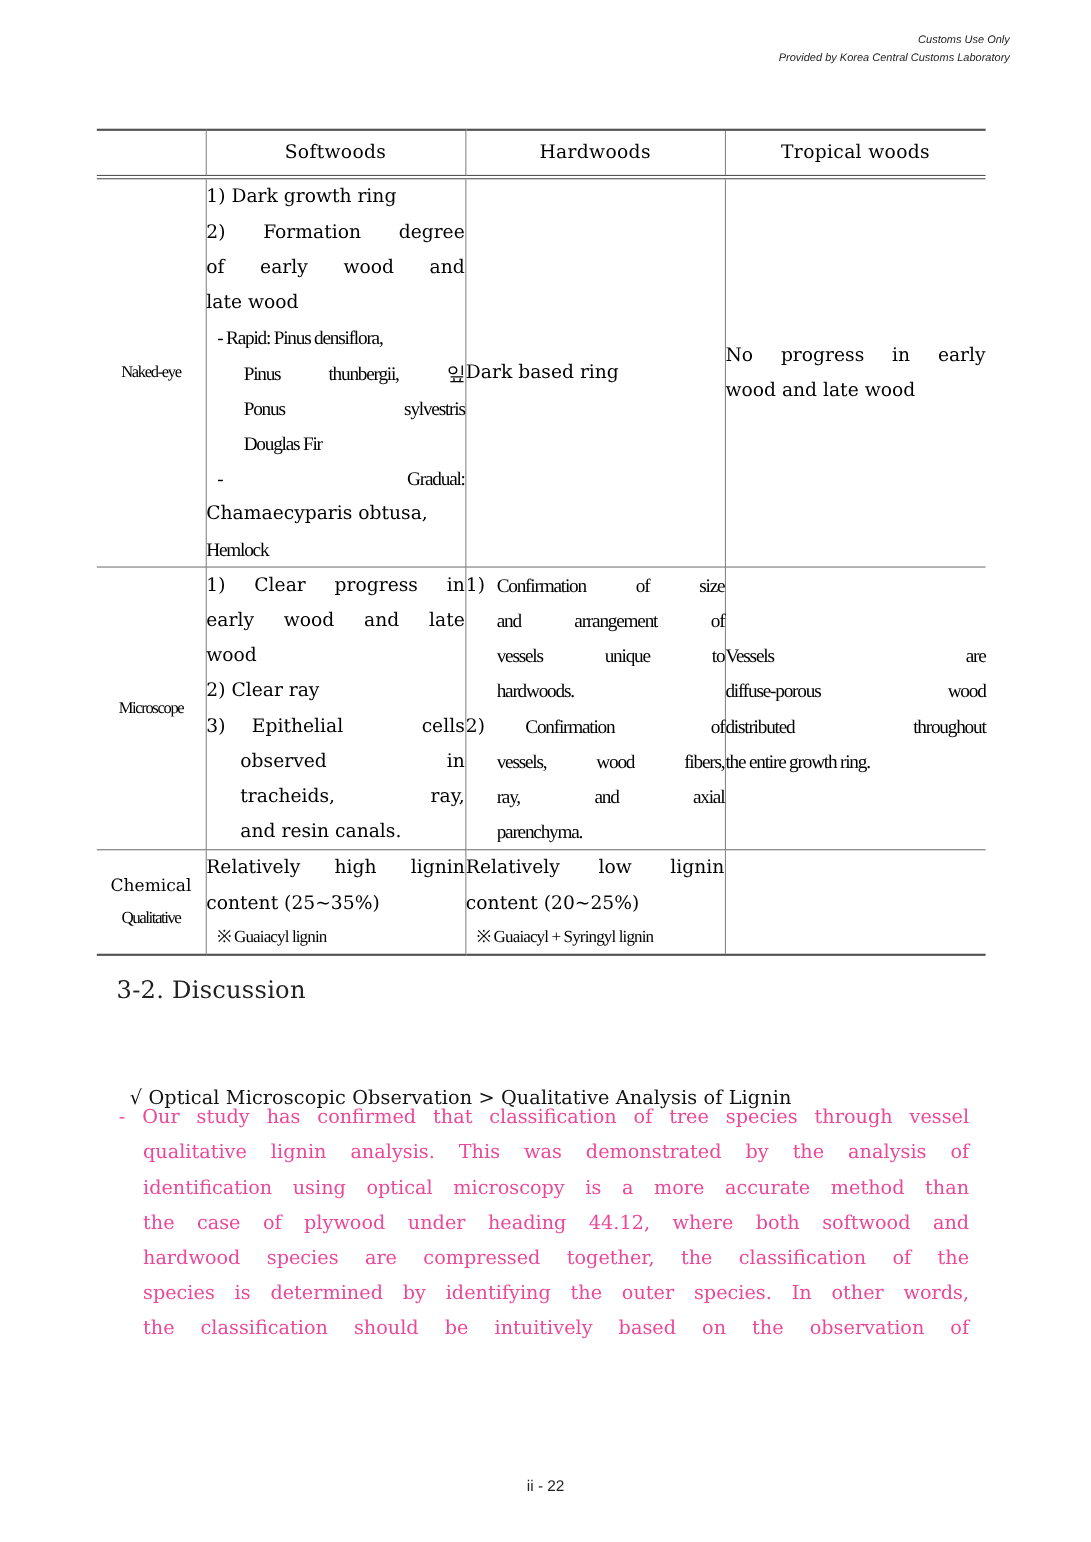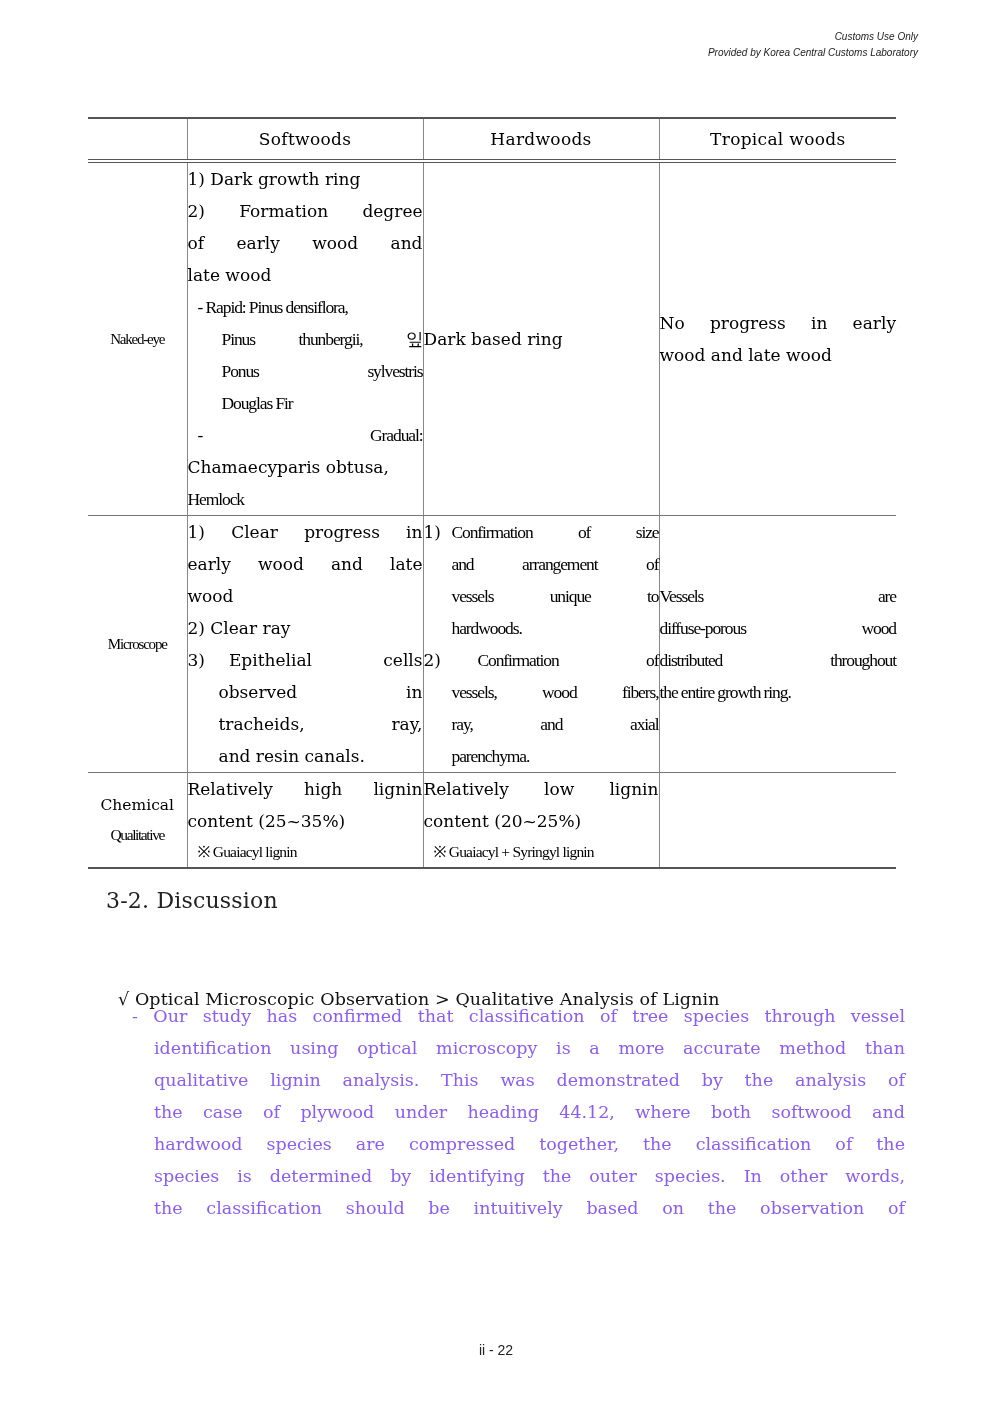--- a/index.html
+++ b/index.html
@@ -37,21 +37,21 @@
   .ind2 { padding-left: 34px; }
   .hang { padding-left: 28px; text-indent: 0; }
   .note { font-family: "Liberation Serif", serif; font-size: 15.5px; letter-spacing: -0.8px; line-height: 30px; }
   .sec-title {
     position: absolute; left: 106px; top: 888px; font-family: "DejaVu Serif", serif; font-size: 22px; letter-spacing: 0.2px; color: #222;
   }
   .subhead {
     position: absolute; left: 118px; top: 989px; font-family: "DejaVu Serif", serif; font-size: 17.5px; color: #111; letter-spacing: 0.1px;
   }
   .para {
-    position: absolute; left: 132px; top: 1000px; width: 773px; font-family: "DejaVu Serif", serif; font-size: 17.5px; line-height: 32px; color: #8b5cf6;
+    position: absolute; left: 108px; top: 1000px; width: 773px; font-family: "DejaVu Serif", serif; font-size: 17.5px; line-height: 32px; color: #ec4899;
   }
   .para .pl { display: block; text-align: justify; text-align-last: justify; padding-left: 22px; }
   .para .pl.first { padding-left: 0; }
   .page-no {
     position: absolute; left: 0; width: 992px; top: 1342px; text-align: center;
     font-family: "Liberation Sans", sans-serif; font-size: 14px; color: #222;
   }
 </style>
 </head>
 <body>
@@ -160,21 +160,21 @@
       <td class="cell"></td>
     </tr>
   </tbody>
 </table>
 
 <div class="sec-title">3-2. Discussion</div>
 <div class="subhead">√ Optical Microscopic Observation &gt; Qualitative Analysis of Lignin</div>
 
 <div class="para">
   <span class="pl first">- Our study has confirmed that classification of tree species through vessel</span>
+  <span class="pl">qualitative lignin analysis. This was demonstrated by the analysis of</span>
   <span class="pl">identification using optical microscopy is a more accurate method than</span>
-  <span class="pl">qualitative lignin analysis. This was demonstrated by the analysis of</span>
   <span class="pl">the case of plywood under heading 44.12, where both softwood and</span>
   <span class="pl">hardwood species are compressed together, the classification of the</span>
   <span class="pl">species is determined by identifying the outer species. In other words,</span>
   <span class="pl">the classification should be intuitively based on the observation of</span>
 </div>
 
 <div class="page-no">ii - 22</div>
 
 </body></html>

